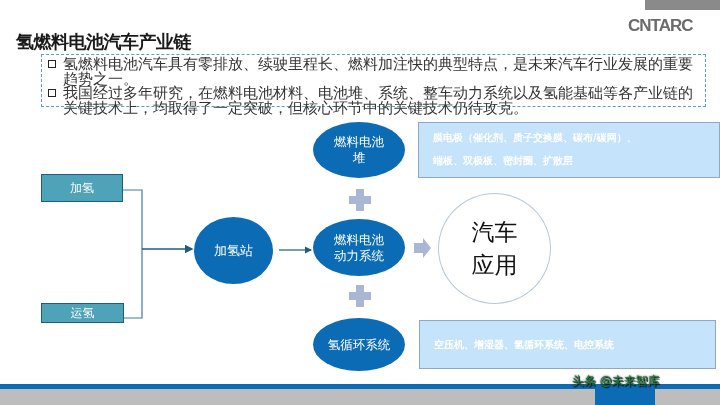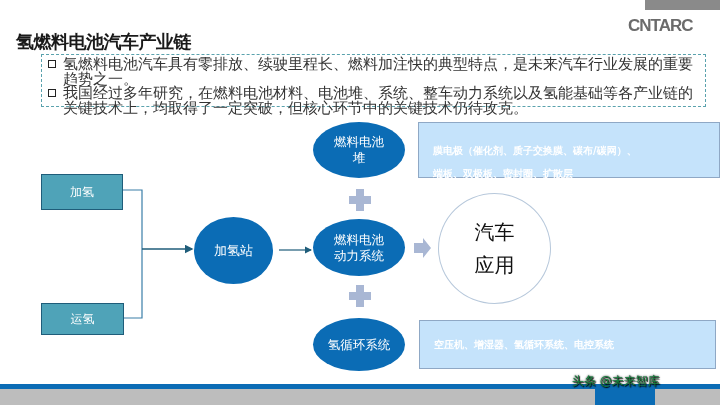--- a/index.html
+++ b/index.html
@@ -13,21 +13,21 @@
   .bullets { left:41px; top:54px; width:665px; height:53px; border:1px dashed #5aa2ad; box-sizing:border-box; padding:2px 6px; }
   .bullet { display:flex; font-size:15px; color:#333; line-height:14.5px; }
   .bullet .sq { width:8px; height:8px; border:1.5px solid #222; box-sizing:border-box; margin:3px 7px 0 0; flex:0 0 auto; }
   .rect-teal { background:#4fa3b8; border:1px solid #1f5d7a; color:#fff; font-size:12px; display:flex; align-items:center; justify-content:center; box-sizing:border-box; }
   .ellipse { background:#0b6cb5; color:#fff; border-radius:50%; display:flex; align-items:center; justify-content:center; text-align:center; font-size:12.5px; line-height:16px; }
   .lightbox { background:#c5e3fb; border:1px solid #8fa8c5; box-sizing:border-box; color:#ffffff; font-size:10px; font-weight:bold; padding:6px 14px; line-height:23px; }
   .plus { width:22px; height:22px; }
   .plus::before, .plus::after { content:""; position:absolute; background:#a9b7d4; }
   .plus::before { left:7px; top:0; width:8px; height:22px; }
   .plus::after { left:0; top:7px; width:22px; height:8px; }
-  .big-circle { border:1px solid #b7c8db; border-radius:50%; display:flex; align-items:center; justify-content:center; text-align:center; font-size:20px; line-height:33px; color:#111; background:#fff; }
+  .big-circle { border:1px solid #b7c8db; border-radius:50%; display:flex; align-items:center; justify-content:center; text-align:center; font-size:23px; line-height:33px; color:#111; background:#fff; }
   .bottom-blue { left:0; top:384px; width:720px; height:5px; background:#0b6cb5; }
   .bottom-gray { left:0; top:389px; width:720px; height:16px; background:#bdbdbd; }
   .bottom-tab { left:595px; top:389px; width:60px; height:16px; background:#0b6cb5; }
   .watermark { left:572px; top:373px; font-size:12px; color:#15803d; text-shadow:0 0 2px #000, 1px 1px 1px #000; }
 </style>
 </head>
 <body>
 
 <div class="abs topbar"></div>
 <div class="abs title">氢燃料电池汽车产业链</div>
@@ -49,38 +49,38 @@
     <marker id="arr" markerWidth="6" markerHeight="6" refX="5" refY="3" orient="auto">
       <path d="M0,0 L6,3 L0,6 z" fill="#1f5d7a"></path>
     </marker>
   </defs>
   <polyline points="123,190 142,190 142,318 123,318" fill="none" stroke="#3a7ea8" stroke-width="1.2"></polyline>
   <line x1="142" y1="249" x2="192" y2="249" stroke="#1f5d7a" stroke-width="1.5" marker-end="url(#arr)"></line>
   <line x1="279" y1="250" x2="311" y2="250" stroke="#1f5d7a" stroke-width="1.2" marker-end="url(#arr)"></line>
   <polygon points="414,243 423,243 423,238 431,248 423,258 423,253 414,253" fill="#a9b7d4"></polygon>
 </svg>
 
-<div class="abs rect-teal" style="left:41px;top:174px;width:82px;height:36px;">
+<div class="abs rect-teal" style="left:41px;top:174px;width:82px;height:28px;">
   <span>加氢</span>
 </div>
-<div class="abs rect-teal" style="left:41px;top:303px;width:83px;height:32px;">
+<div class="abs rect-teal" style="left:41px;top:303px;width:83px;height:20px;">
   <span>运氢</span>
 </div>
 
 <div class="abs ellipse" style="left:194px;top:217px;width:79px;height:67px;font-size:13px;">
   <span>加氢站</span>
 </div>
 
 <div class="abs ellipse" style="left:313px;top:122px;width:92px;height:56px;">
   <div>
     <div>燃料电池</div>
     <div>堆</div>
   </div>
 </div>
-<div class="abs lightbox" style="left:418px;top:122px;width:302px;height:56px;padding-top:16px;">
+<div class="abs lightbox" style="left:418px;top:122px;width:302px;height:56px;padding-top:3px;">
   <div>膜电极（催化剂、质子交换膜、碳布/碳网）、</div>
   <div>端板、双极板、密封圈、扩散层</div>
 </div>
 
 <div class="abs plus" style="left:349px;top:189px;"></div>
 
 <div class="abs ellipse" style="left:313px;top:219px;width:92px;height:57px;">
   <div>
     <div>燃料电池</div>
     <div>动力系统</div>

